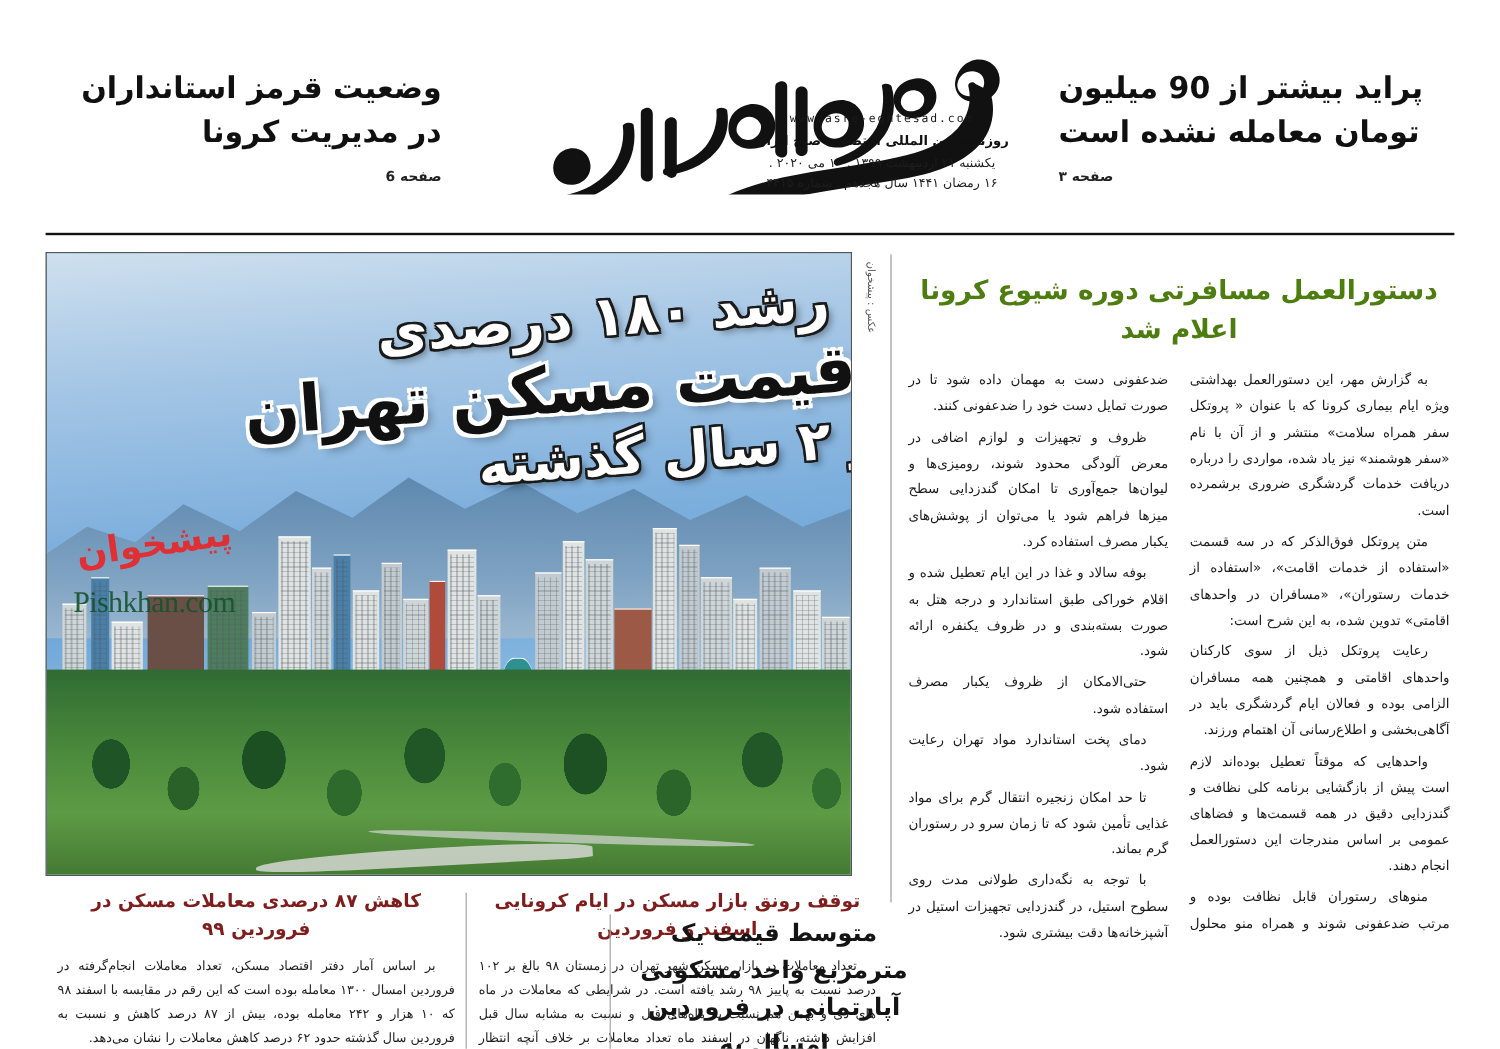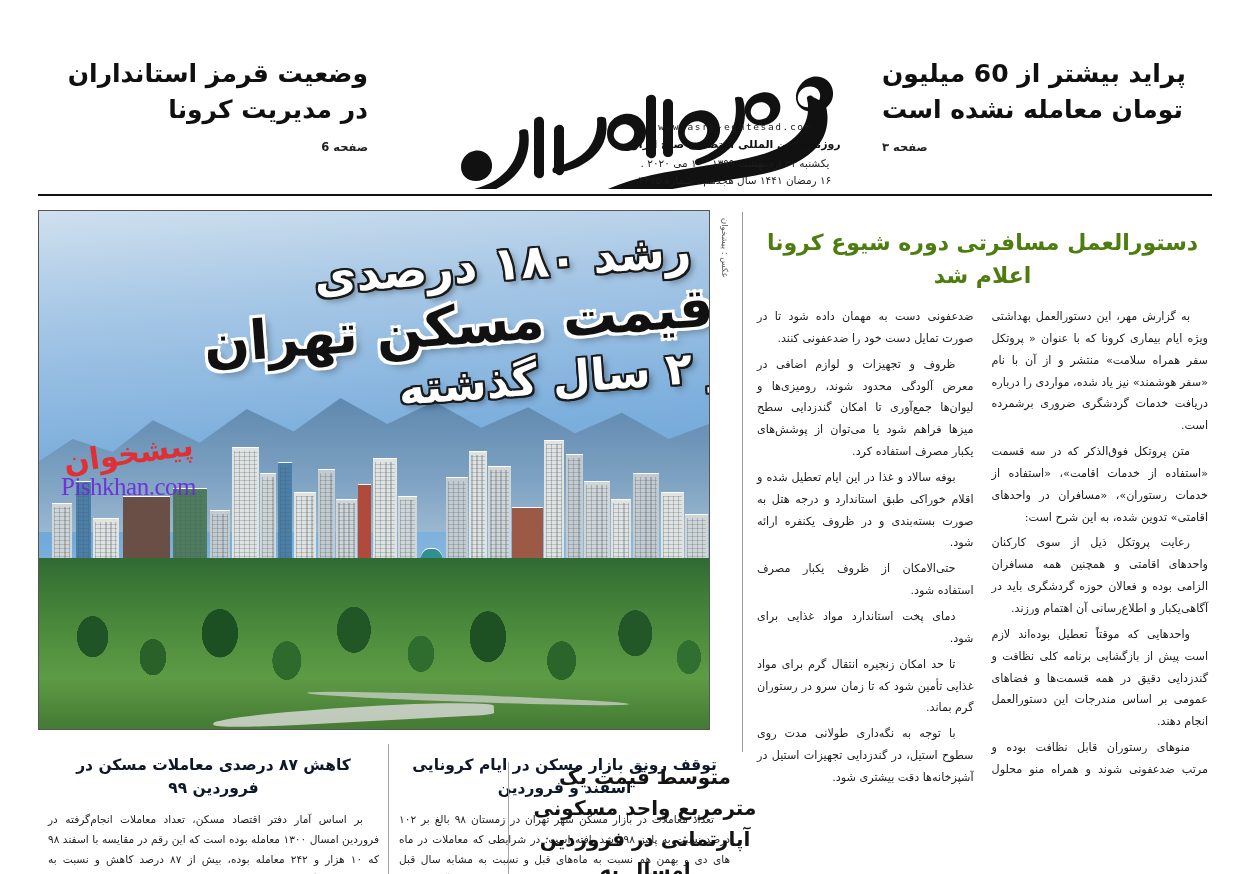--- a/index.html
+++ b/index.html
@@ -45,21 +45,20 @@
     margin-top:11px;
     color:#222;
     font-weight:bold;
   }
 
   .mast-center{
     position:relative;
     width:470px;
     text-align:center;
     padding-top:32px;
-    margin-top:27px;
   }
   .logo-wrap{position:relative;height:132px;}
   .logo-svg{display:block;margin:0 auto;}
   .mast-meta{
     position:absolute;
     right:0;
     top:92px;
     width:250px;
     text-align:center;
     line-height:1.62;
@@ -281,25 +280,25 @@
     font-size:30px;
     font-weight:bold;
     color:#e8272a;
     opacity:.92;
     transform:rotate(-8deg);
     line-height:1;
     letter-spacing:-2px;
   }
   .wm-en{
     font-size:25px;
-    color:#6d28d9;
+    color:#14532d;
     opacity:.9;
     font-family:"Liberation Serif","DejaVu Serif",serif;
     letter-spacing:-0.5px;
-    margin-top:4px;
+    margin-top:20px;
     direction:ltr;
   }
 
   
   .bottom-strip{
     position:absolute;
     left:38px;
     right:510px;
     top:740px;
     display:flex;
@@ -315,22 +314,22 @@
     content:"";
     position:absolute;
     right:0;top:4px;bottom:0;
     width:1px;background:#a5a5a5;
   }
   .bs-title{
     font-size:15.5px;
     font-weight:bold;
     text-align:center;
     line-height:1.5;
-    color:#0f172a;
-    margin:14px 0 8px 0;
+    color:#7f1d1d;
+    margin:0 0 8px 0;
   }
   .bs-body{
     font-size:10.6px;
     line-height:1.92;
     text-align:justify;
     color:#1d1d1d;
     margin:0;
     text-indent:16px;
   }
 
@@ -356,21 +355,21 @@
   }
 </style>
 </head>
 <body>
 
 <div class="page">
 
   <div class="masthead">
 
     <div class="mast-side left">
-      <div class="mast-teaser">پراید بیشتر از 60 میلیون تومان معامله نشده است</div>
+      <div class="mast-teaser">پراید بیشتر از 90 میلیون تومان معامله نشده است</div>
       <div class="mast-page-ref">صفحه ۳</div>
     </div>
 
     <div class="mast-center">
       <div class="logo-wrap">
         <svg class="logo-svg" width="430" height="130" viewBox="0 0 430 130">
           <g fill="#111">
 
             <path d="M402,18 c10,-2 20,4 21,15 c1,12 -9,20 -20,20 c-9,0 -16,-5 -17,-13 c-1,-9 6,-20 16,-22 z
                      M396,28 c-6,2 -9,8 -8,13 c1,5 6,8 12,7 c7,-1 11,-7 10,-13 c-1,-6 -7,-9 -14,-7 z"></path>
@@ -413,28 +412,28 @@
 
   <div class="content">
 
     <div class="col-right">
       <div class="article-title">دستورالعمل مسافرتی دوره شیوع کرونا اعلام شد</div>
 
       <div class="two-col">
 
         <p class="bodytext">به گزارش مهر، این دستورالعمل بهداشتی ویژه ایام بیماری کرونا که با عنوان « پروتکل سفر همراه سلامت» منتشر و از آن با نام «سفر هوشمند» نیز یاد شده، مواردی را درباره دریافت خدمات گردشگری ضروری برشمرده است.</p>
         <p class="bodytext">متن پروتکل فوق‌الذکر که در سه قسمت «استفاده از خدمات اقامت»، «استفاده از خدمات رستوران»، «مسافران در واحدهای اقامتی» تدوین شده، به این شرح است:</p>
-        <p class="bodytext">رعایت پروتکل ذیل از سوی کارکنان واحدهای اقامتی و همچنین همه مسافران الزامی بوده و فعالان حوزه گردشگری باید در آگاهی‌یکبار و اطلاع‌رسانی آن اهتمام ورزند.</p>
+        <p class="bodytext">رعایت پروتکل ذیل از سوی کارکنان واحدهای اقامتی و همچنین همه مسافران الزامی بوده و فعالان ایام گردشگری باید در آگاهی‌بخشی و اطلاع‌رسانی آن اهتمام ورزند.</p>
         <p class="bodytext">واحدهایی که موقتاً تعطیل بوده‌اند لازم است پیش از بازگشایی برنامه کلی نظافت و گندزدایی دقیق در همه قسمت‌ها و فضاهای عمومی بر اساس مندرجات این دستورالعمل انجام دهند.</p>
 
         <p class="bodytext">منوهای رستوران قابل نظافت بوده و مرتب ضدعفونی شوند و همراه منو محلول ضدعفونی دست به مهمان داده شود تا در صورت تمایل دست خود را ضدعفونی کنند.</p>
         <p class="bodytext">ظروف و تجهیزات و لوازم اضافی در معرض آلودگی محدود شوند، رومیزی‌ها و لیوان‌ها جمع‌آوری تا امکان گندزدایی سطح میزها فراهم شود یا می‌توان از پوشش‌های یکبار مصرف استفاده کرد.</p>
         <p class="bodytext">بوفه سالاد و غذا در این ایام تعطیل شده و اقلام خوراکی طبق استاندارد و درجه هتل به صورت بسته‌بندی و در ظروف یکنفره ارائه شود.</p>
         <p class="bodytext">حتی‌الامکان از ظروف یکبار مصرف استفاده شود.</p>
-        <p class="bodytext">دمای پخت استاندارد مواد غذایی برای شود.</p>
+        <p class="bodytext">دمای پخت استاندارد مواد تهران رعایت شود.</p>
         <p class="bodytext">تا حد امکان زنجیره انتقال گرم برای مواد غذایی تأمین شود که تا زمان سرو در رستوران گرم بماند.</p>
         <p class="bodytext">با توجه به نگه‌داری طولانی مدت روی سطوح استیل، در گندزدایی تجهیزات استیل در آشپزخانه‌ها دقت بیشتری شود.</p>
 
       </div>
     </div>
 
     <div class="vrule"></div>
 
     <div class="col-left">
       <div class="photo-block">

